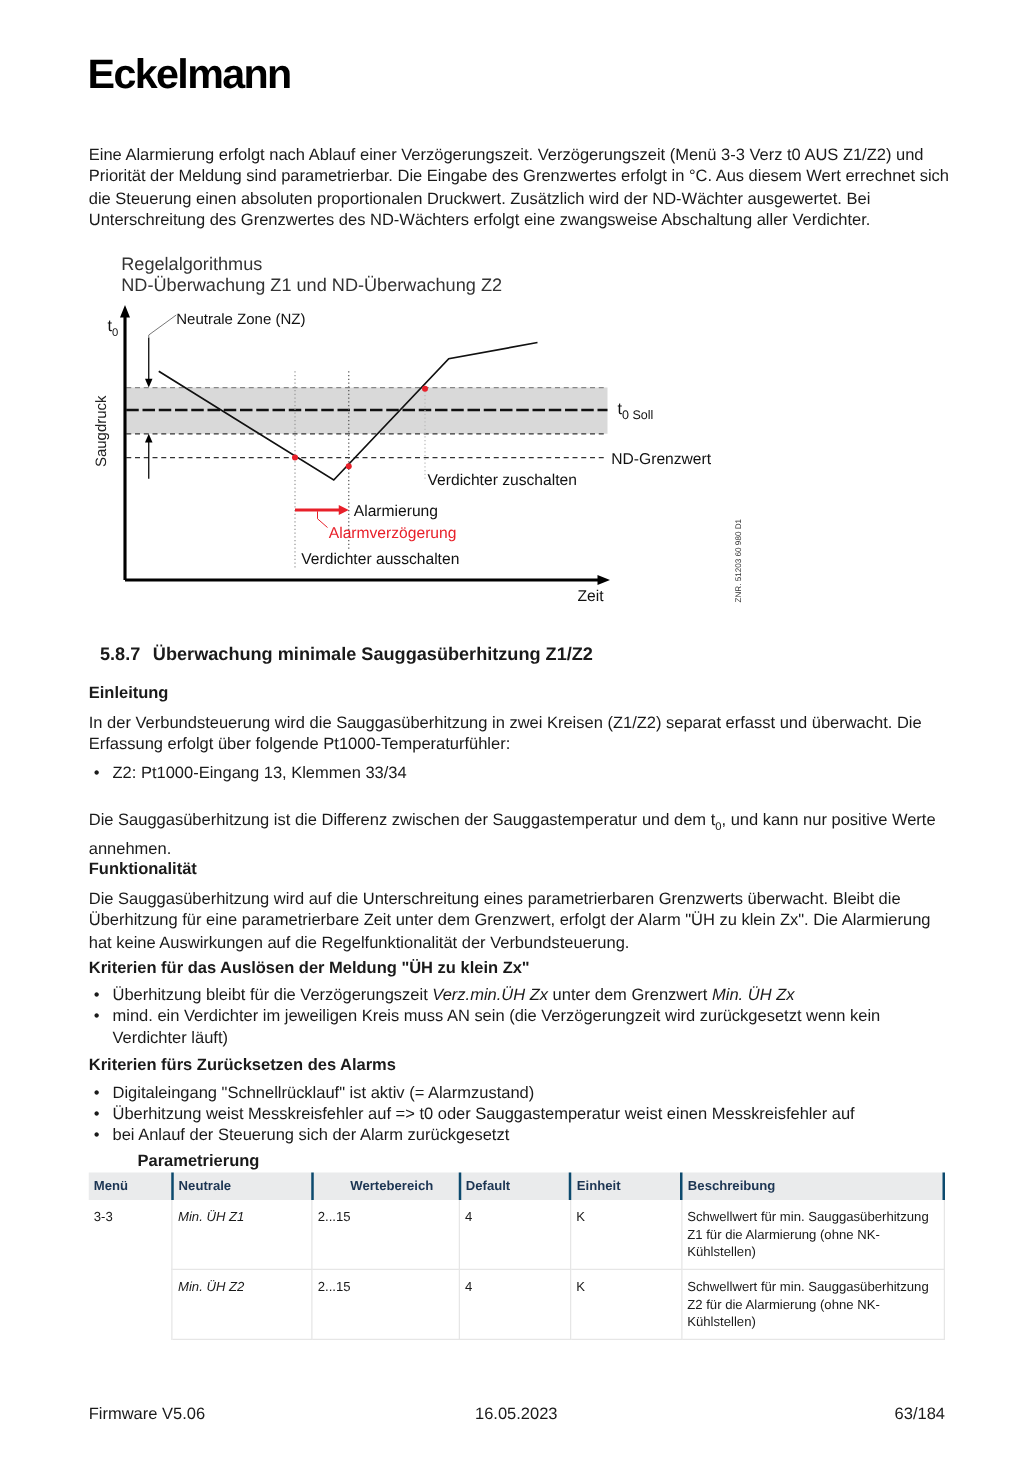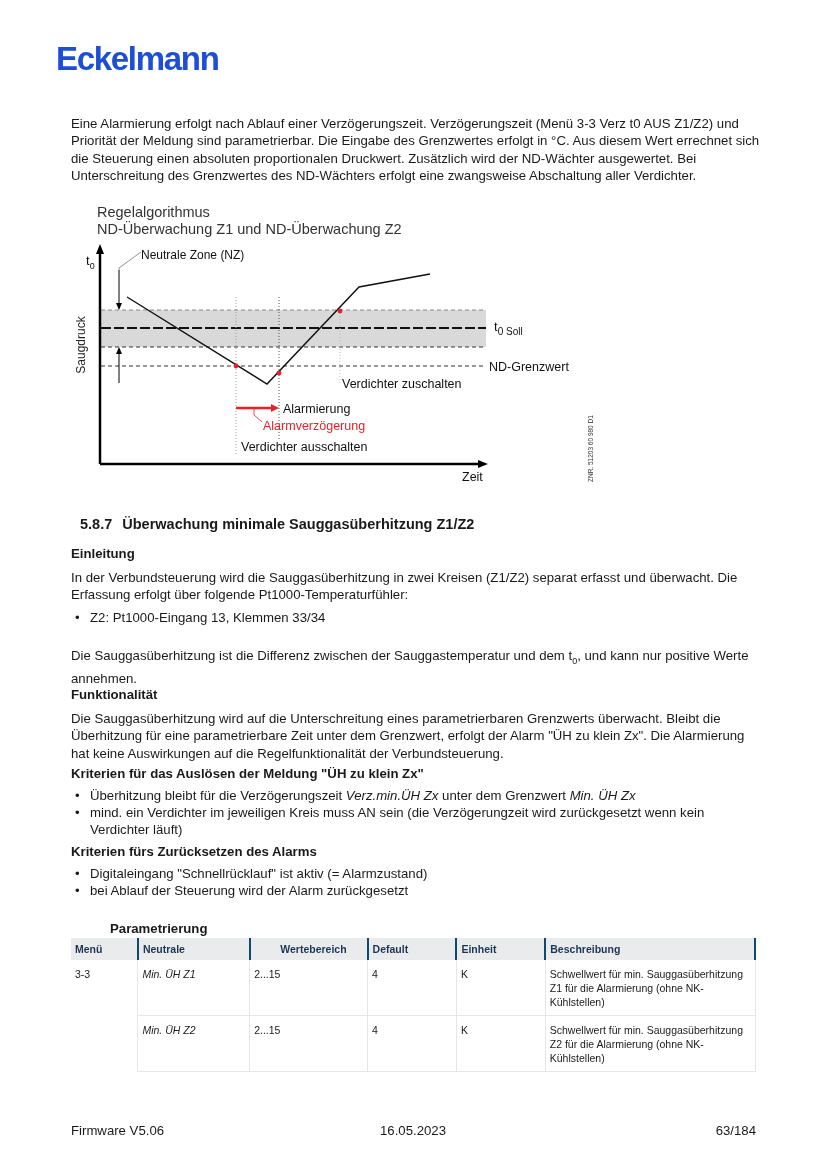--- a/index.html
+++ b/index.html
@@ -1,19 +1,19 @@
 <!DOCTYPE html>
 <html><head>
 <meta charset="utf-8">
 <style>
   html, body { margin:0; padding:0; background:#ffffff; }
   body { width:827px; height:1169px; position:relative; overflow:hidden;
          font-family:"Liberation Sans", sans-serif; color:#1a1a1a; }
-  .logo { position:absolute; left:56px; top:40px; font-size:33px; font-weight:bold;
-          color:#1d4ed8; letter-spacing:-1.3px; }
+  .logo { position:absolute; left:70px; top:40px; font-size:33px; font-weight:bold;
+          color:#000000; letter-spacing:-1.3px; }
   .p { position:absolute; left:71px; width:690px; font-size:13.2px; line-height:17.4px; }
   .intro { top:115px; }
   .fig-title { position:absolute; left:97px; top:204px; font-size:14.5px; line-height:17px; color:#333; }
   .diagram { position:absolute; left:66px; top:240px; }
   .h2 { position:absolute; left:80px; top:516px; font-size:14.5px; font-weight:bold; }
   .h2 .num { margin-right:6px; }
   .h3 { position:absolute; left:71px; font-size:13.2px; font-weight:bold; }
   ul.bl { position:absolute; left:75px; margin:0; padding:0; list-style:none; width:680px;
           font-size:13.2px; line-height:17px; }
   ul.bl li { position:relative; padding-left:15px; }
@@ -108,21 +108,22 @@
 
 <div class="h3" style="top:766px;">Kriterien für das Auslösen der Meldung "ÜH zu klein Zx"</div>
 <ul class="bl" style="top:787px;">
   <li><span>Überhitzung bleibt für die Verzögerungszeit </span><i>Verz.min.ÜH Zx</i><span> unter dem Grenzwert </span><i>Min. ÜH Zx</i></li>
   <li>mind. ein Verdichter im jeweiligen Kreis muss AN sein (die Verzögerungzeit wird zurückgesetzt wenn kein Verdichter läuft)</li>
 </ul>
 
 <div class="h3" style="top:844px;">Kriterien fürs Zurücksetzen des Alarms</div>
 <ul class="bl" style="top:865px;">
   <li>Digitaleingang "Schnellrücklauf" ist aktiv (= Alarmzustand)</li>
-  <li>bei Ablauf der Steuerung wird der Alarm zurückgesetzt</li>
+  <li>Überhitzung weist Messkreisfehler auf =&gt; t0 oder Sauggastemperatur weist einen Messkreisfehler auf</li>
+  <li>bei Anlauf der Steuerung sich der Alarm zurückgesetzt</li>
 </ul>
 
 <div class="h3" style="top:921px;padding-left:39px;">Parametrierung</div>
 
 <table class="params">
   <colgroup>
     <col style="width:67px">
       <col style="width:112px">
       <col style="width:118px">
     <col style="width:89px">

